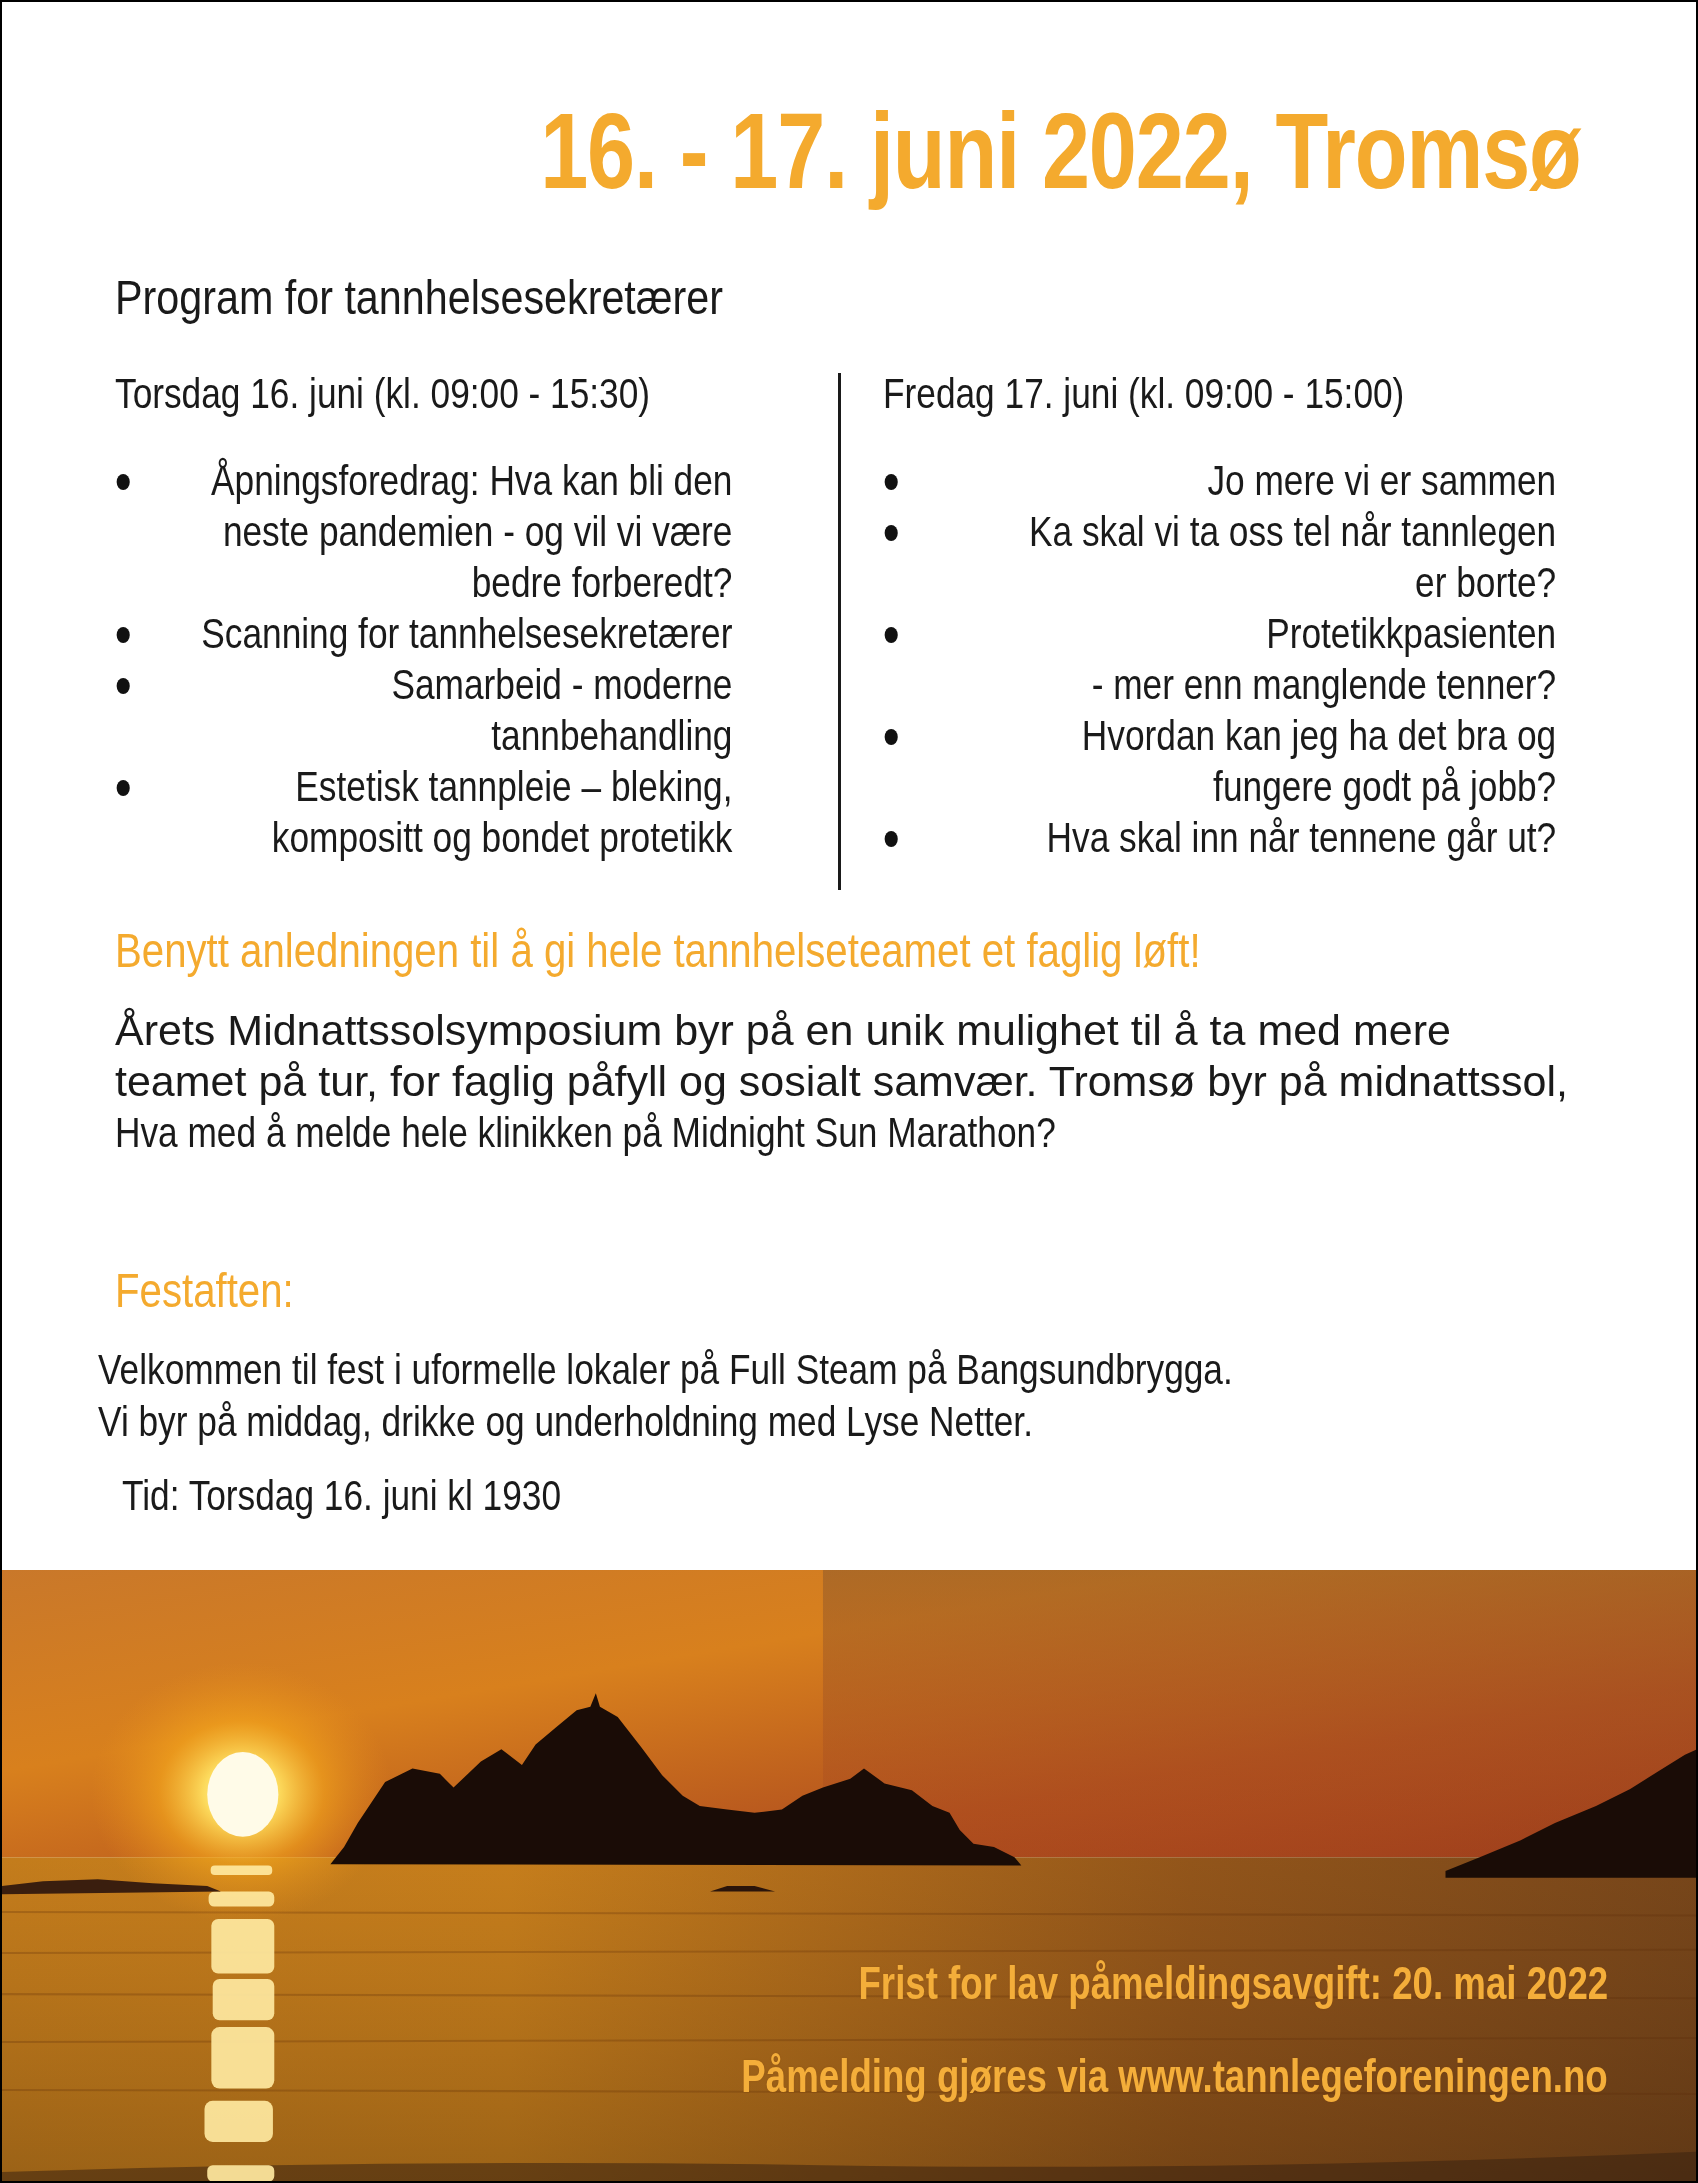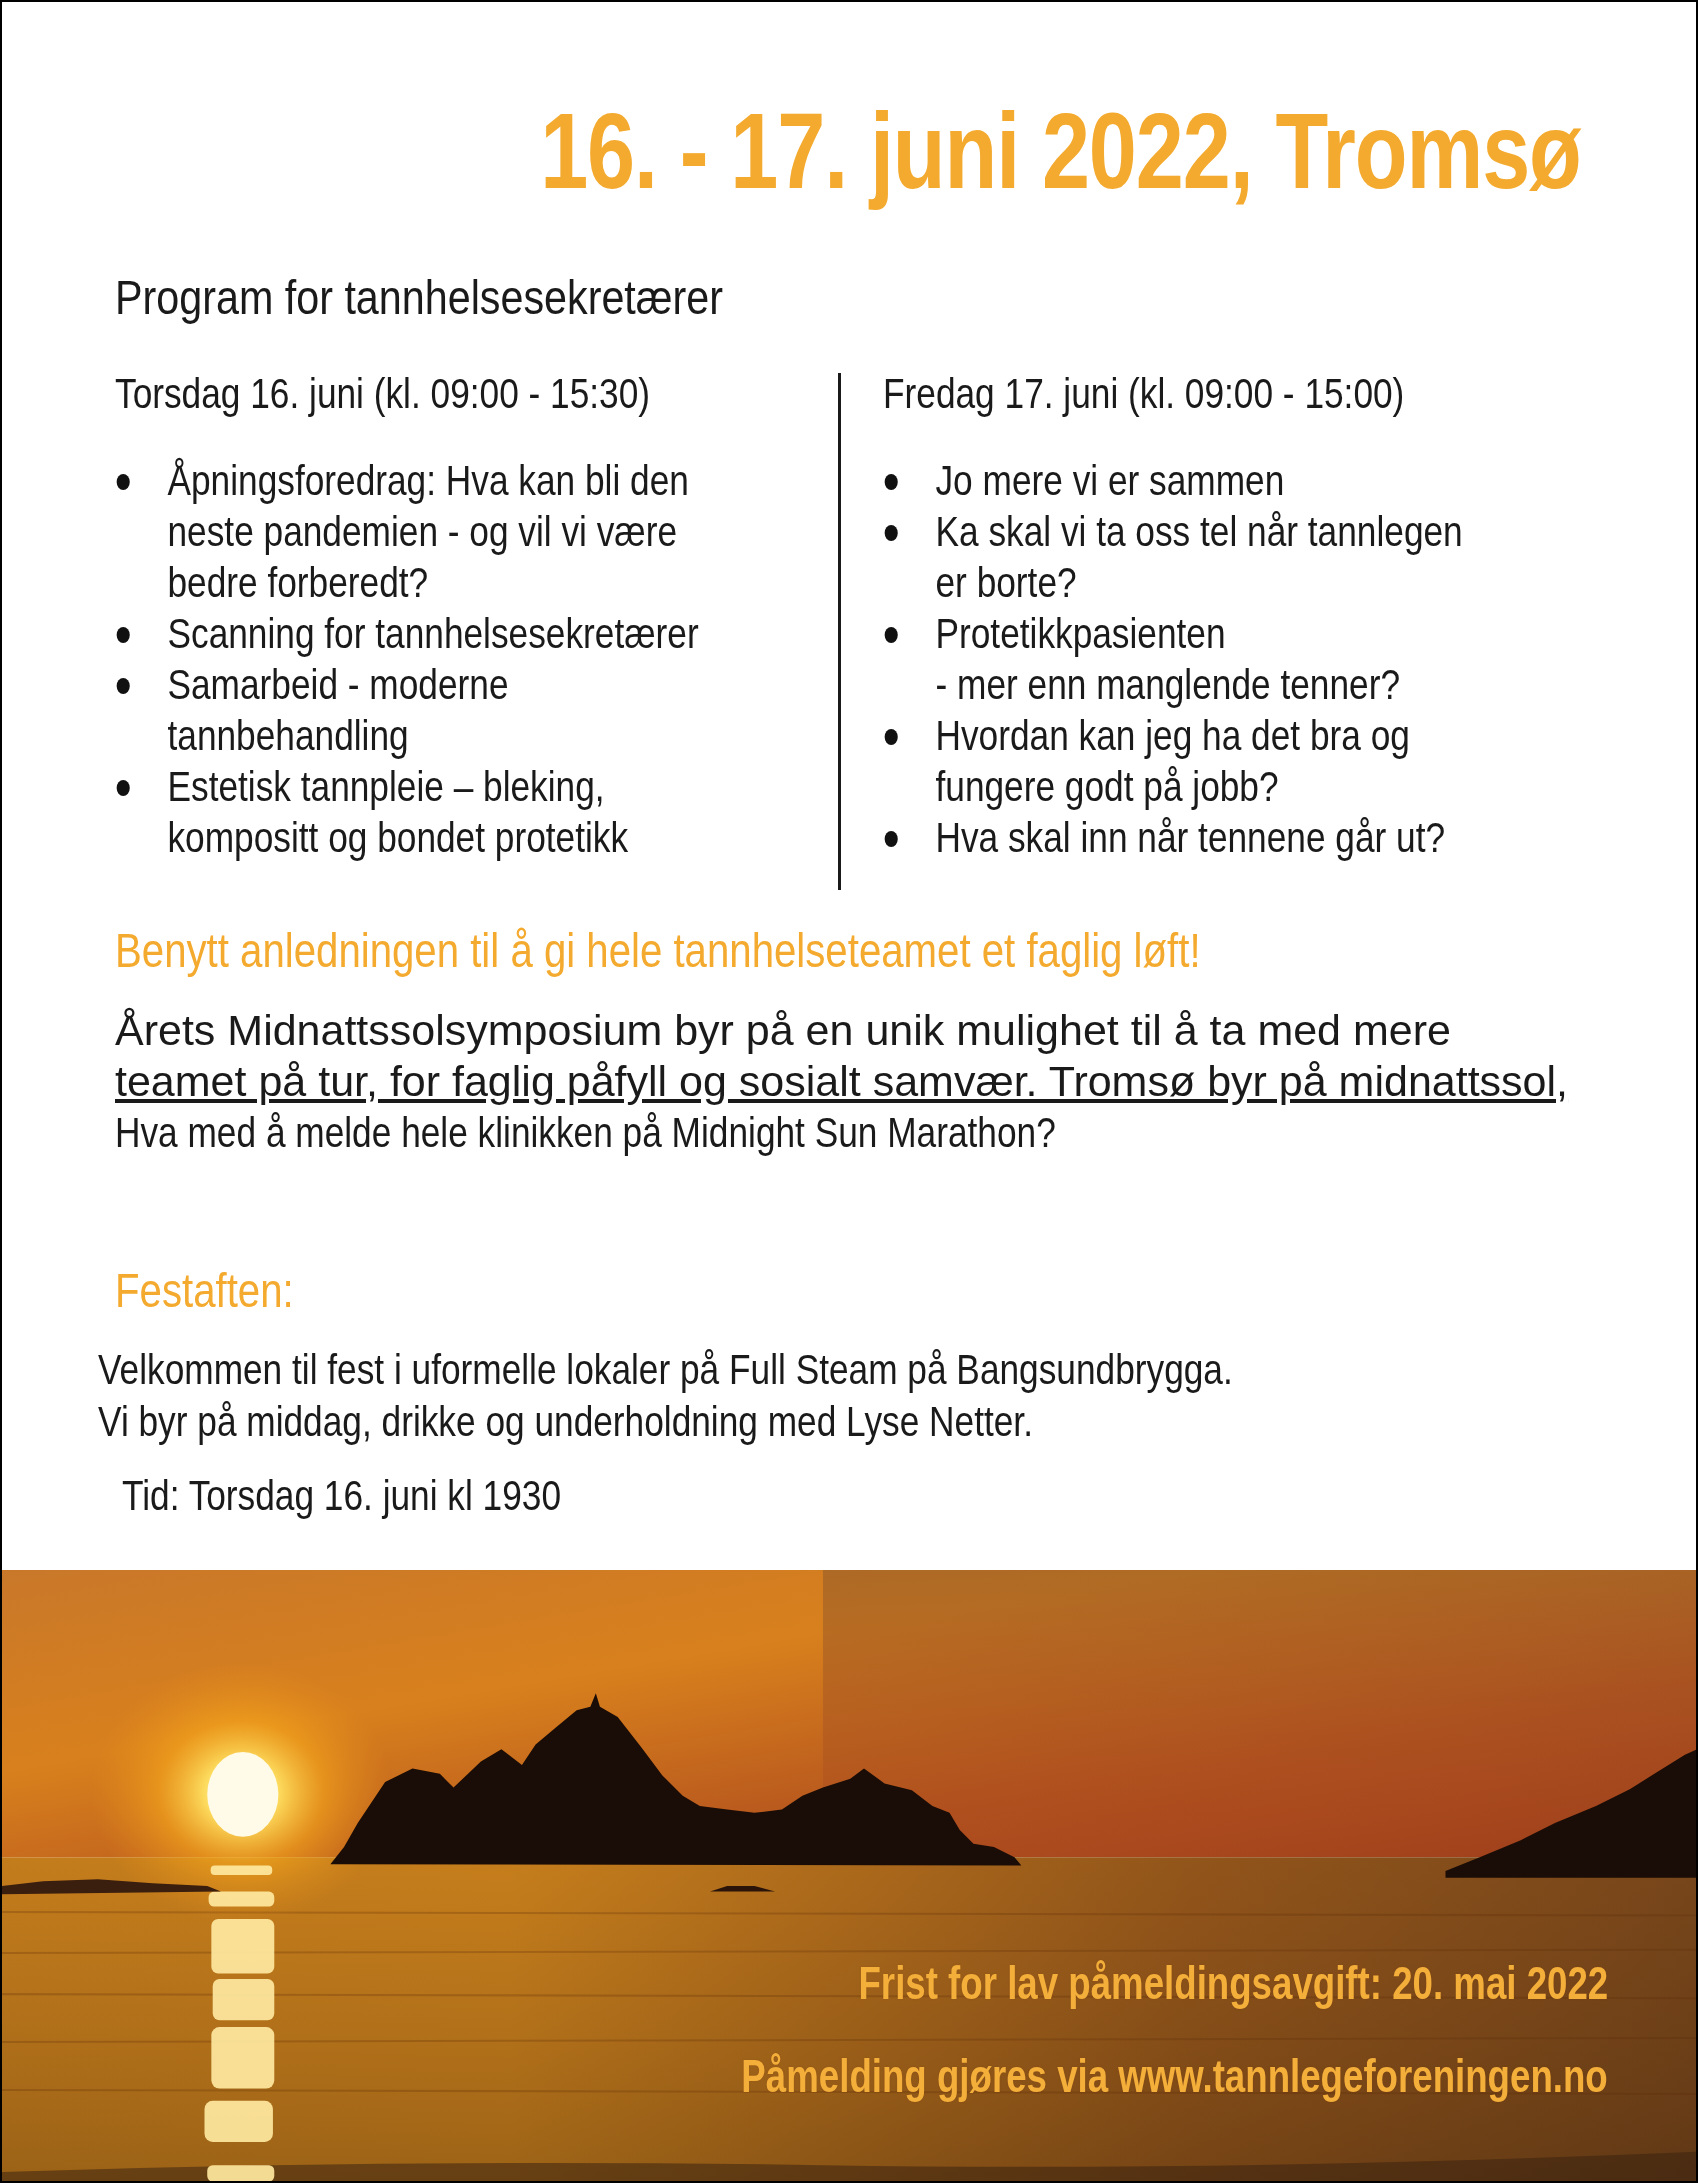--- a/index.html
+++ b/index.html
@@ -17,21 +17,21 @@
   .title {
     color:#F4AA2E; font-size:108px; font-weight:bold; letter-spacing:-1.4px;
     right:115px; top:86px; transform-origin:right top; transform:scaleX(0.80);
   }
   .subtitle { color:#1a1a1a; font-size:48px; left:113px; top:268px; transform:scaleX(0.86); }
   .dayhead { color:#1a1a1a; font-size:43px; top:367px; transform:scaleX(0.82); }
   .dayhead.left { left:113px; }
   .dayhead.right { left:881px; }
   .divider { position:absolute; left:836px; top:371px; width:3.4px; height:517px; background:#1a1a1a; }
 
-  .blist { position:absolute; margin:0; padding:0; list-style:none; }
+  .blist { position:absolute; margin:0; padding:0; list-style:none;text-align:right; }
   .blist.left { left:113px; top:453px; width:753px; }
   .blist.right { left:881px; top:453px; width:821px; }
   .blist li {
     position:relative; font-family:"Liberation Sans", sans-serif; font-size:43px;
     color:#1a1a1a; line-height:51px; transform-origin:left top; transform:scaleX(0.82);
     white-space:nowrap;
   }
   .bullet {
     position:absolute; left:2.1px; top:18.5px; width:16.4px; height:16.4px; border-radius:50%; background:#111;
   }
@@ -134,21 +134,21 @@
         <span class="btext">
           <span>Hva skal inn når tennene går ut?</span>
         </span>
       </li>
     </ul>
 
   <div class="cond orangehead">Benytt anledningen til å gi hele tannhelseteamet et faglig løft!</div>
 
   <div class="para">
     <span class="line" style="transform: scaleX(1);">Årets Midnattssolsymposium byr på en unik mulighet til å ta med mere</span>
-    <span class="line" style="transform: scaleX(1); text-decoration: underline;">teamet på tur, for faglig påfyll og sosialt samvær. Tromsø byr på midnattssol,</span>
+    <span class="line" style="transform: scaleX(1);">teamet på tur, for faglig påfyll og sosialt samvær. Tromsø byr på midnattssol,</span>
     <span class="line" style="transform: scaleX(0.82);">Hva med å melde hele klinikken på Midnight Sun Marathon?</span>
   </div>
 
   <div class="cond fest-head">Festaften:</div>
   <div class="fest">
     <span class="line">Velkommen til fest i uformelle lokaler på Full Steam på Bangsundbrygga.</span>
     <span class="line">Vi byr på middag, drikke og underholdning med Lyse Netter.</span>
   </div>
   <div class="cond tid">Tid: Torsdag 16. juni kl 1930</div>
 

